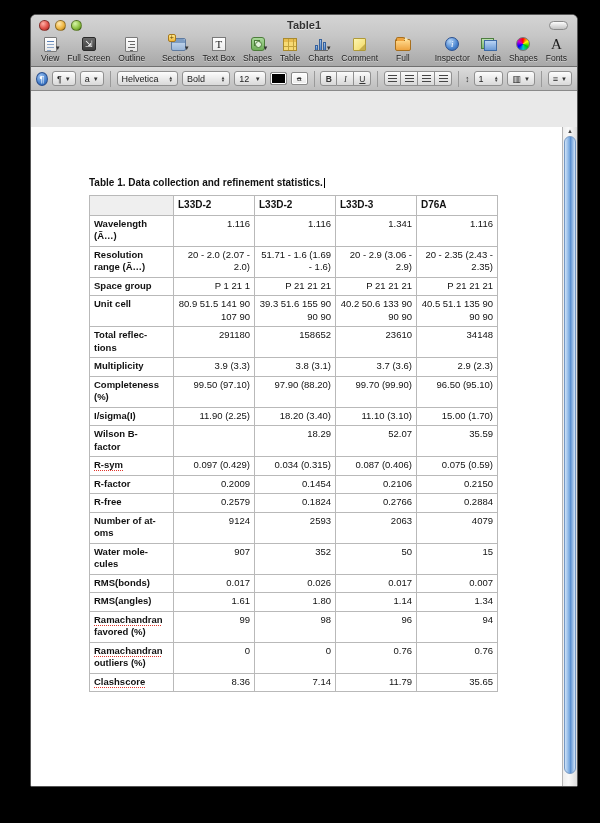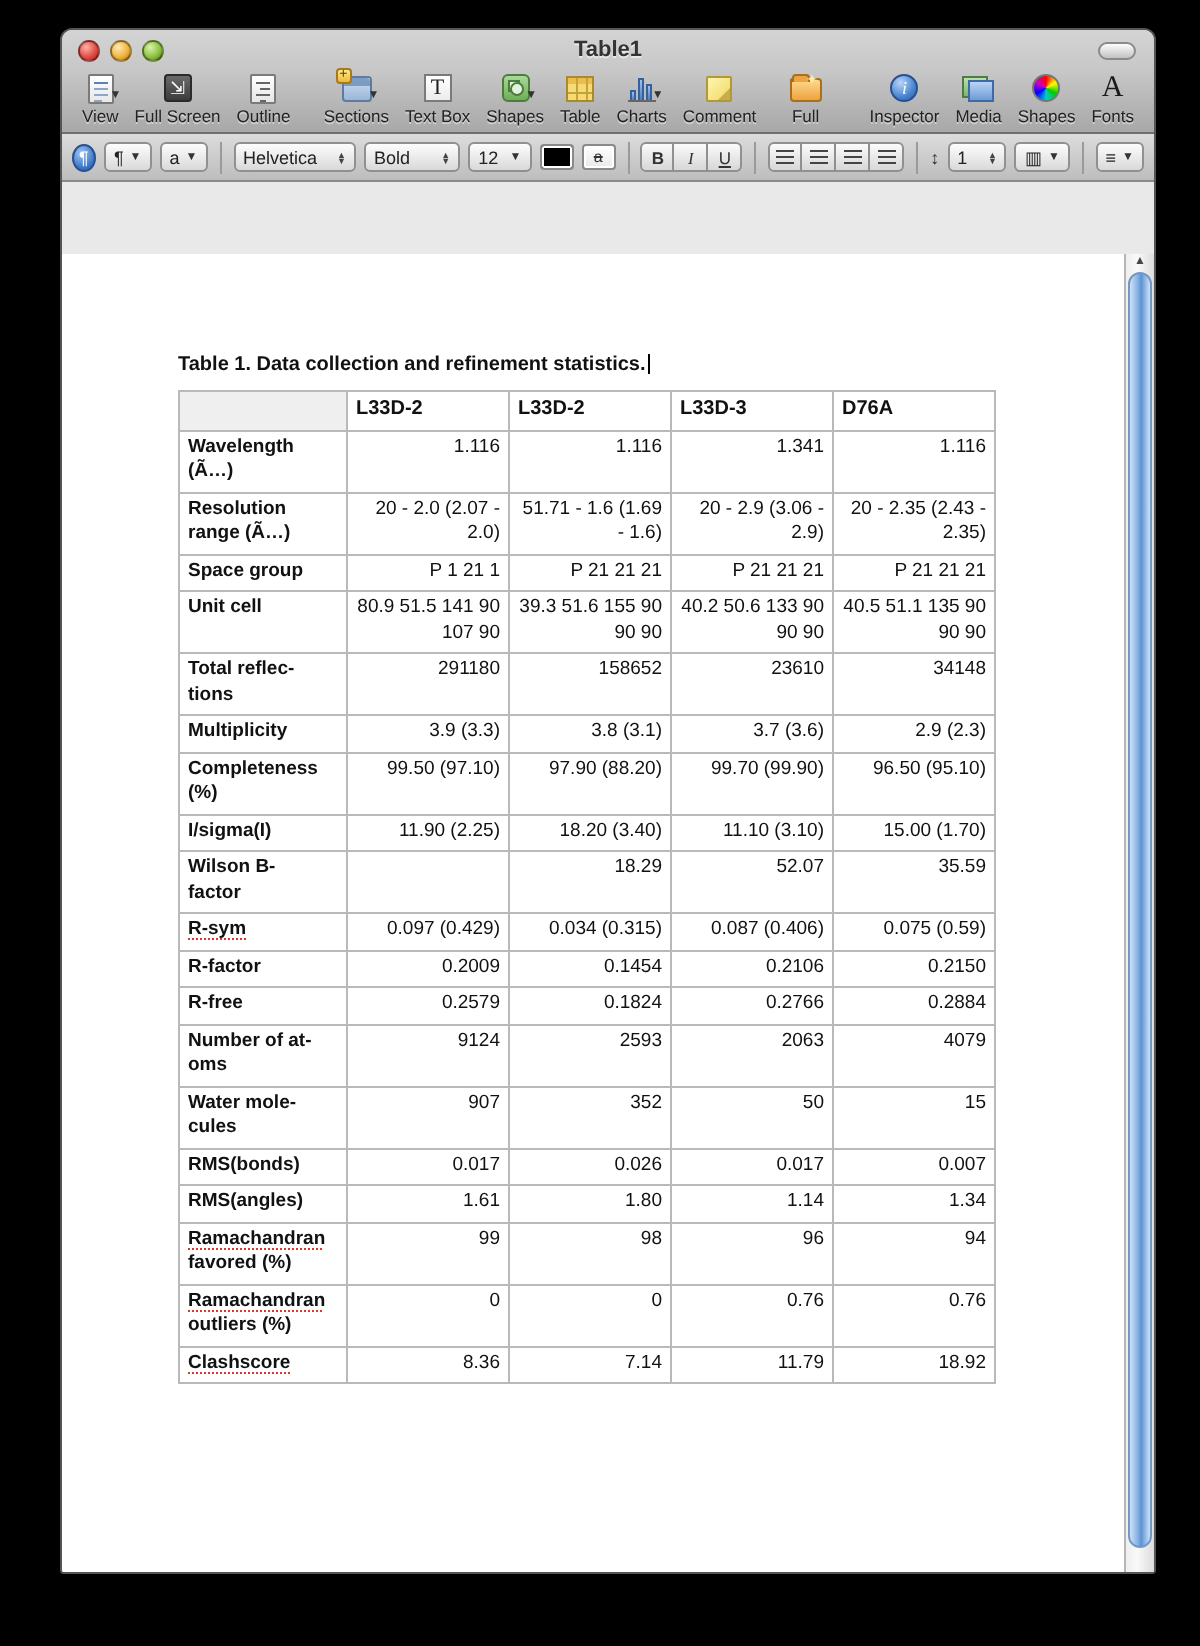--- a/index.html
+++ b/index.html
@@ -516,21 +516,21 @@
               <td class="val">0</td>
               <td class="val">0</td>
               <td class="val">0.76</td>
               <td class="val">0.76</td>
             </tr>
             <tr>
               <td class="rowlabel"><span class="misspelled">Clashscore</span></td>
               <td class="val">8.36</td>
               <td class="val">7.14</td>
               <td class="val">11.79</td>
-              <td class="val">18.92</td>
+              <td class="val">35.65</td>
             </tr>
           </tbody>
       </table>
     </div>
 
     <div class="vscroll">
       <div class="sb-up">▲</div>
       <div class="sb-thumb"></div>
       <div class="sb-down">▼</div>
     </div>

